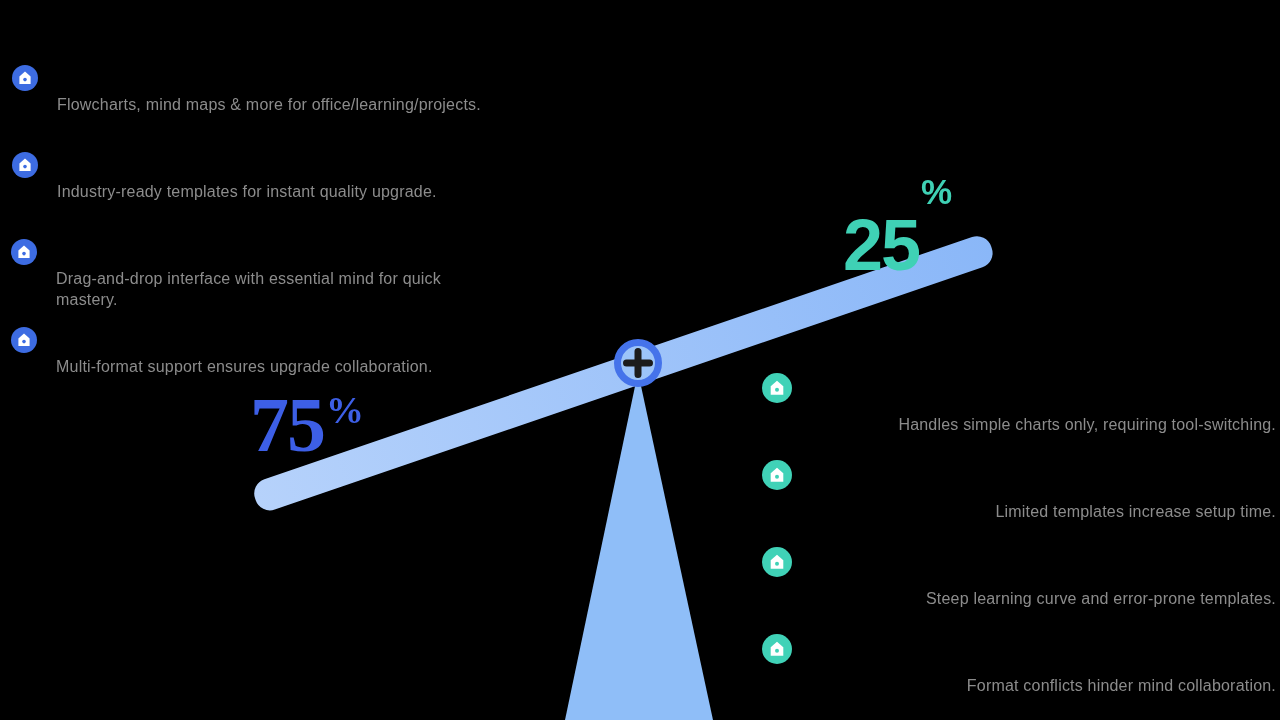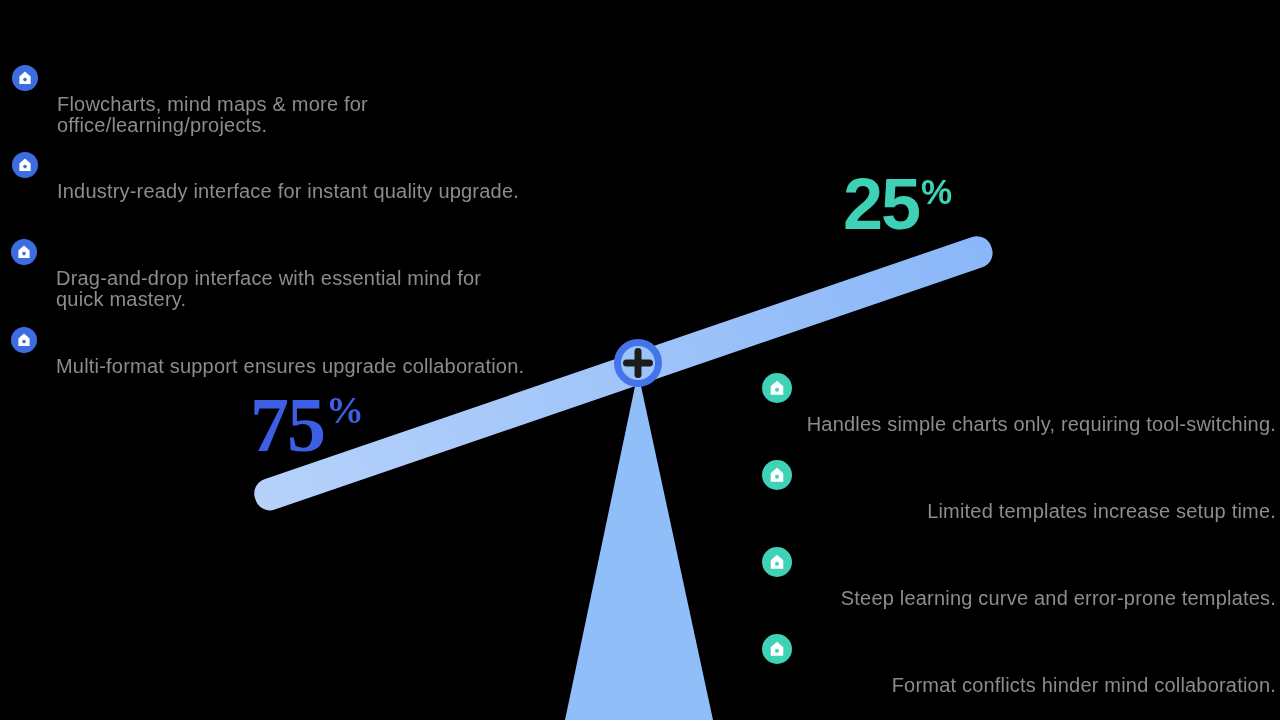--- a/index.html
+++ b/index.html
@@ -10,37 +10,37 @@
     height: 720px;
     background: #000;
     overflow: hidden;
     font-family: "Liberation Sans", sans-serif;
   }
   .seesaw-svg { position: absolute; left: 0; top: 0; }
   .item { position: absolute; }
   .bullet { display: block; }
   .item-text {
     position: absolute;
-    font-size: 20px;
+    font-size: 16px;
     line-height: 21px;
     letter-spacing: 0.2px;
   }
   .left-item .item-text  { left: 45px; top: 29px; width: 520px; }
   .left-item.wrap .item-text { width: 430px; }
   .right-item .item-text { left: 44px; top: 41px; width: 470px; text-align: right; }
   .percent {
     position: absolute;
     display: flex;
     align-items: flex-start;
     font-weight: 700;
     line-height: 1;
   }
   .pct-num { font-size: 78px; letter-spacing: -2px; }
   .pct-sym { font-size: 38px; margin-top: 5px; margin-left: 2px; }
-  .percent.right .pct-num { font-size: 72px; }
+  .percent.right .pct-num { font-size: 72px; margin-top: 41px; }
   .percent.right .pct-sym { font-size: 35px; margin-top: 6px; }
 </style>
 </head>
 <body>
 
 <div id="canvas" style="color: rgb(140, 140, 140);">
 
   <svg class="seesaw-svg" width="1280" height="720" viewBox="0 0 1280 720">
     <defs>
       <linearGradient id="beamGrad" x1="0" y1="0" x2="1" y2="0">
@@ -67,21 +67,21 @@
     </svg>
     <div class="item-text">Flowcharts, mind maps &amp; more for office/learning/projects.</div>
   </div>
 
   <div class="item left-item" style="left:12px; top:152px;">
     <svg class="bullet" width="26" height="26" viewBox="0 0 26 26">
       <circle cx="13" cy="13" r="13" fill="#3d6ce2"></circle>
       <path d="M13 6.6 L18.6 11.5 V19 H7.4 V11.5 Z" fill="#ffffff"></path>
       <circle cx="13" cy="14.6" r="1.8" fill="#3d6ce2"></circle>
     </svg>
-    <div class="item-text">Industry-ready interface for instant quality upgrade.</div>
+    <div class="item-text">Industry-ready templates for instant quality upgrade.</div>
   </div>
 
   <div class="item left-item wrap" style="left:11px; top:239px;">
     <svg class="bullet" width="26" height="26" viewBox="0 0 26 26">
       <circle cx="13" cy="13" r="13" fill="#3d6ce2"></circle>
       <path d="M13 6.6 L18.6 11.5 V19 H7.4 V11.5 Z" fill="#ffffff"></path>
       <circle cx="13" cy="14.6" r="1.8" fill="#3d6ce2"></circle>
     </svg>
     <div class="item-text">Drag-and-drop interface with essential mind for quick mastery.</div>
   </div>

